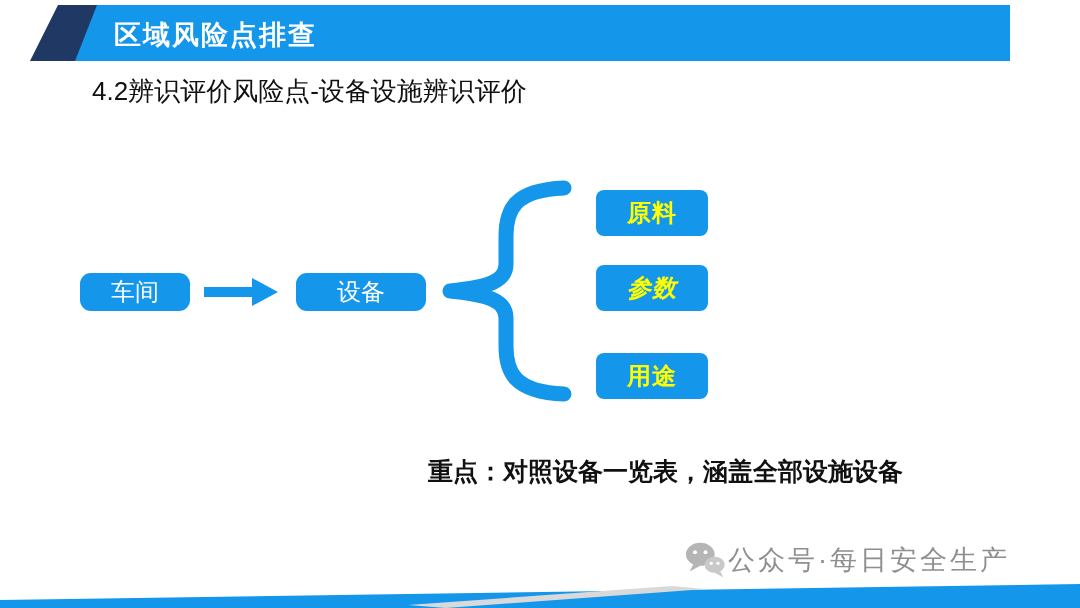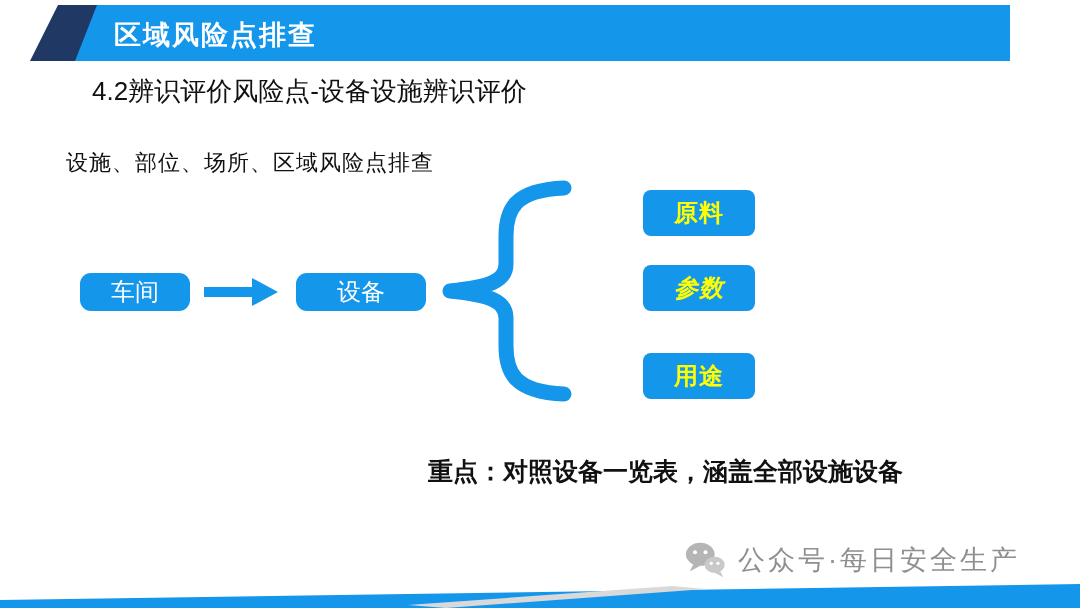--- a/index.html
+++ b/index.html
@@ -14,43 +14,42 @@
   .slide-title{position:absolute;left:114px;top:17px;font-size:27px;font-weight:bold;color:#ffffff;letter-spacing:2px;white-space:nowrap;}
   .section-heading{position:absolute;left:92px;top:74px;font-size:26px;color:var(--text-dark);white-space:nowrap;}
   .lead-text{position:absolute;left:66px;top:148px;font-size:22px;color:var(--text-dark);letter-spacing:1px;white-space:nowrap;}
   .blue-box{position:absolute;background:var(--primary);color:#ffffff;font-size:24px;display:flex;align-items:center;justify-content:center;border-radius:11px;}
   .workshop-box{left:80px;top:273px;width:110px;height:38px;}
   .equipment-box{left:296px;top:273px;width:130px;height:38px;}
   .arrow{position:absolute;left:204px;top:278px;width:76px;height:28px;}
   .arrow .shaft{position:absolute;left:0;top:9px;width:48px;height:10px;background:var(--primary);}
   .arrow .head{position:absolute;left:48px;top:0;width:0;height:0;border-top:14px solid transparent;border-bottom:14px solid transparent;border-left:26px solid var(--primary);}
   .brace-svg{position:absolute;left:436px;top:180px;}
-  .branch-box{position:absolute;left:596px;width:112px;height:46px;background:var(--primary);color:var(--branch-text);font-size:24px;font-weight:bold;display:flex;align-items:center;justify-content:center;border-radius:8px;letter-spacing:1px;margin-left:47px;}
+  .branch-box{position:absolute;left:596px;width:112px;height:46px;background:var(--primary);color:var(--branch-text);font-size:24px;font-weight:bold;display:flex;align-items:center;justify-content:center;border-radius:8px;letter-spacing:1px;}
   .branch-0{top:190px;}
   .branch-1{top:265px;font-style:italic;}
   .branch-2{top:353px;}
   .key-note{position:absolute;left:428px;top:455px;font-size:25px;font-weight:bold;color:var(--text-dark);white-space:nowrap;}
   .footer{position:absolute;left:684px;top:540px;display:flex;align-items:center;}
-  .wechat-label{font-size:27px;color:var(--footer-gray);letter-spacing:3px;margin-left:10px;white-space:nowrap;}
+  .wechat-label{font-size:27px;color:var(--footer-gray);letter-spacing:3px;white-space:nowrap;}
   .ribbon-svg{position:absolute;left:0;bottom:0;}
 </style>
 </head>
 <body>
 
 <div class="slide" style="--primary: #1496eb; --navy: #1f3864; --branch-text: #ffff00; --footer-gray: #8f8f8f; --icon-gray: #b5b5b5; --ribbon-gray: #d9d9d9; --text-dark: #111111;">
 
   <svg class="header-svg" width="1080" height="64" viewBox="0 0 1080 64">
     <polygon points="58,5 110,5 82,61 30,61" style="fill:var(--navy,#1f3864)"></polygon>
     <polygon points="97,5 1010,5 1010,61 75,61" style="fill:var(--primary,#1496eb)"></polygon>
   </svg>
   <div class="slide-title">区域风险点排查</div>
 
   <div class="section-heading">4.2辨识评价风险点-设备设施辨识评价</div>
 
-  <div class="lead-text">设施、部位、场所、区域风险点排查</div>
 
   <div class="blue-box workshop-box">车间</div>
 
   <div class="arrow">
     <div class="shaft"></div>
     <div class="head"></div>
   </div>
 
   <div class="blue-box equipment-box">设备</div>
 

